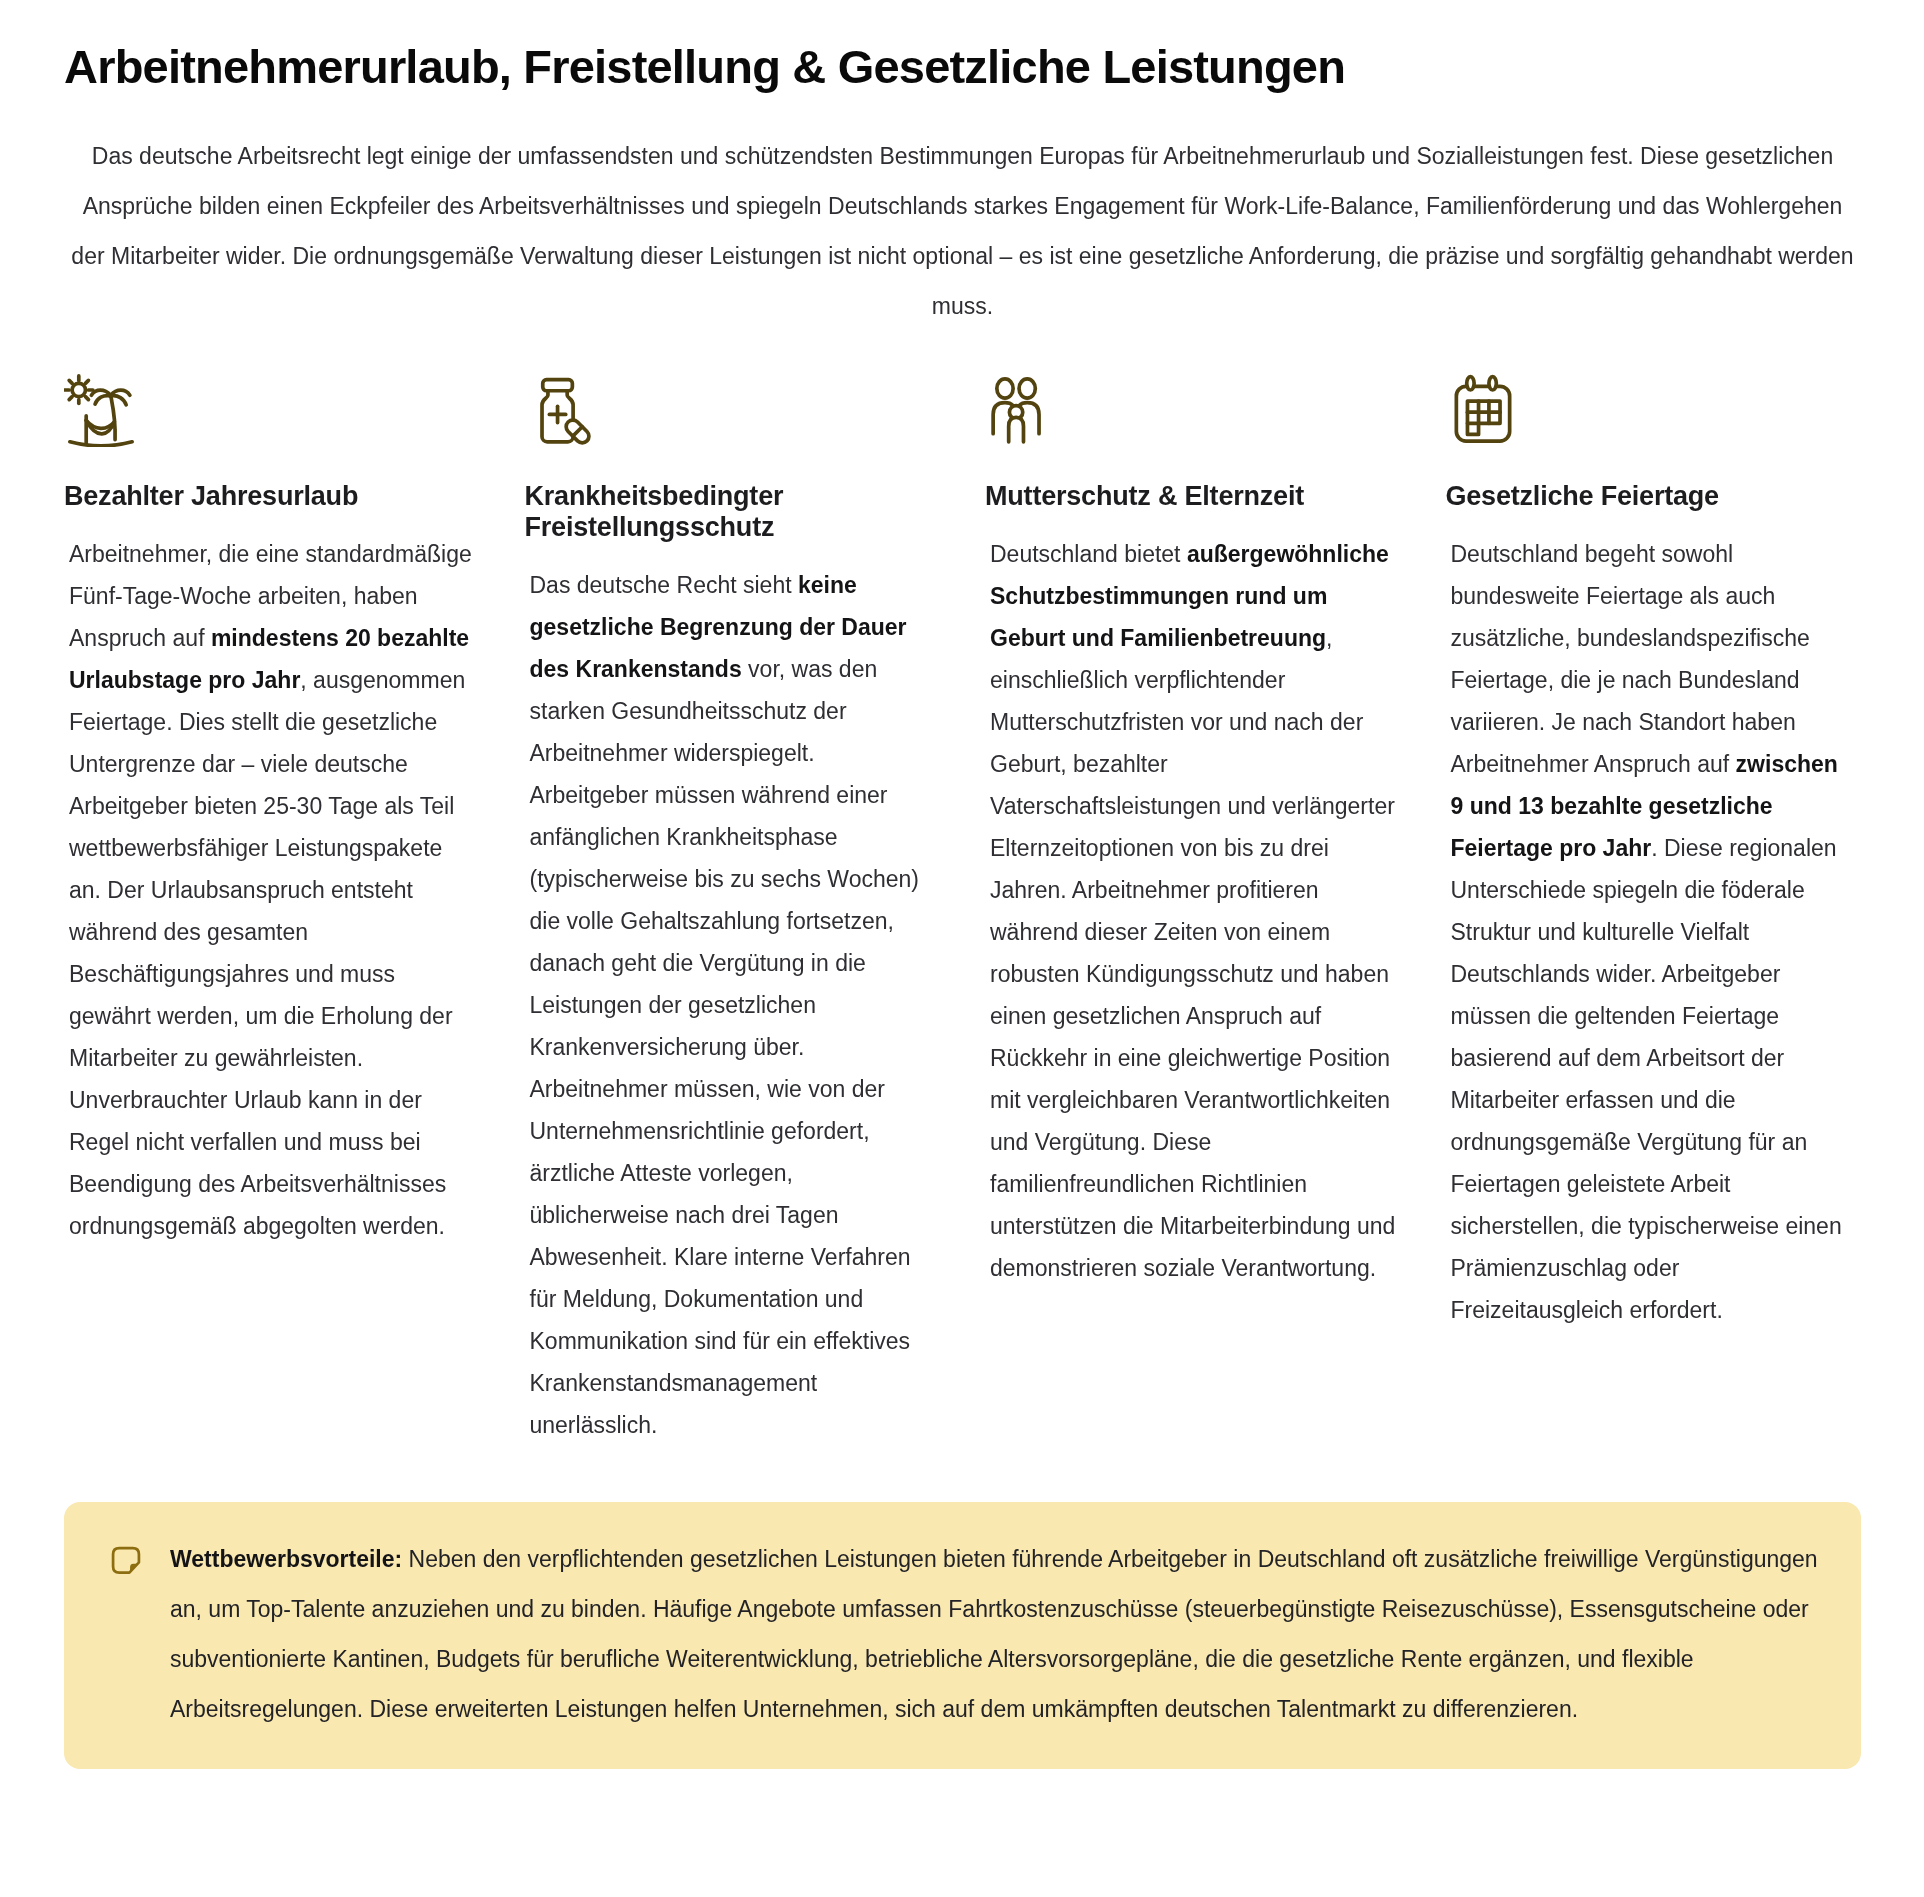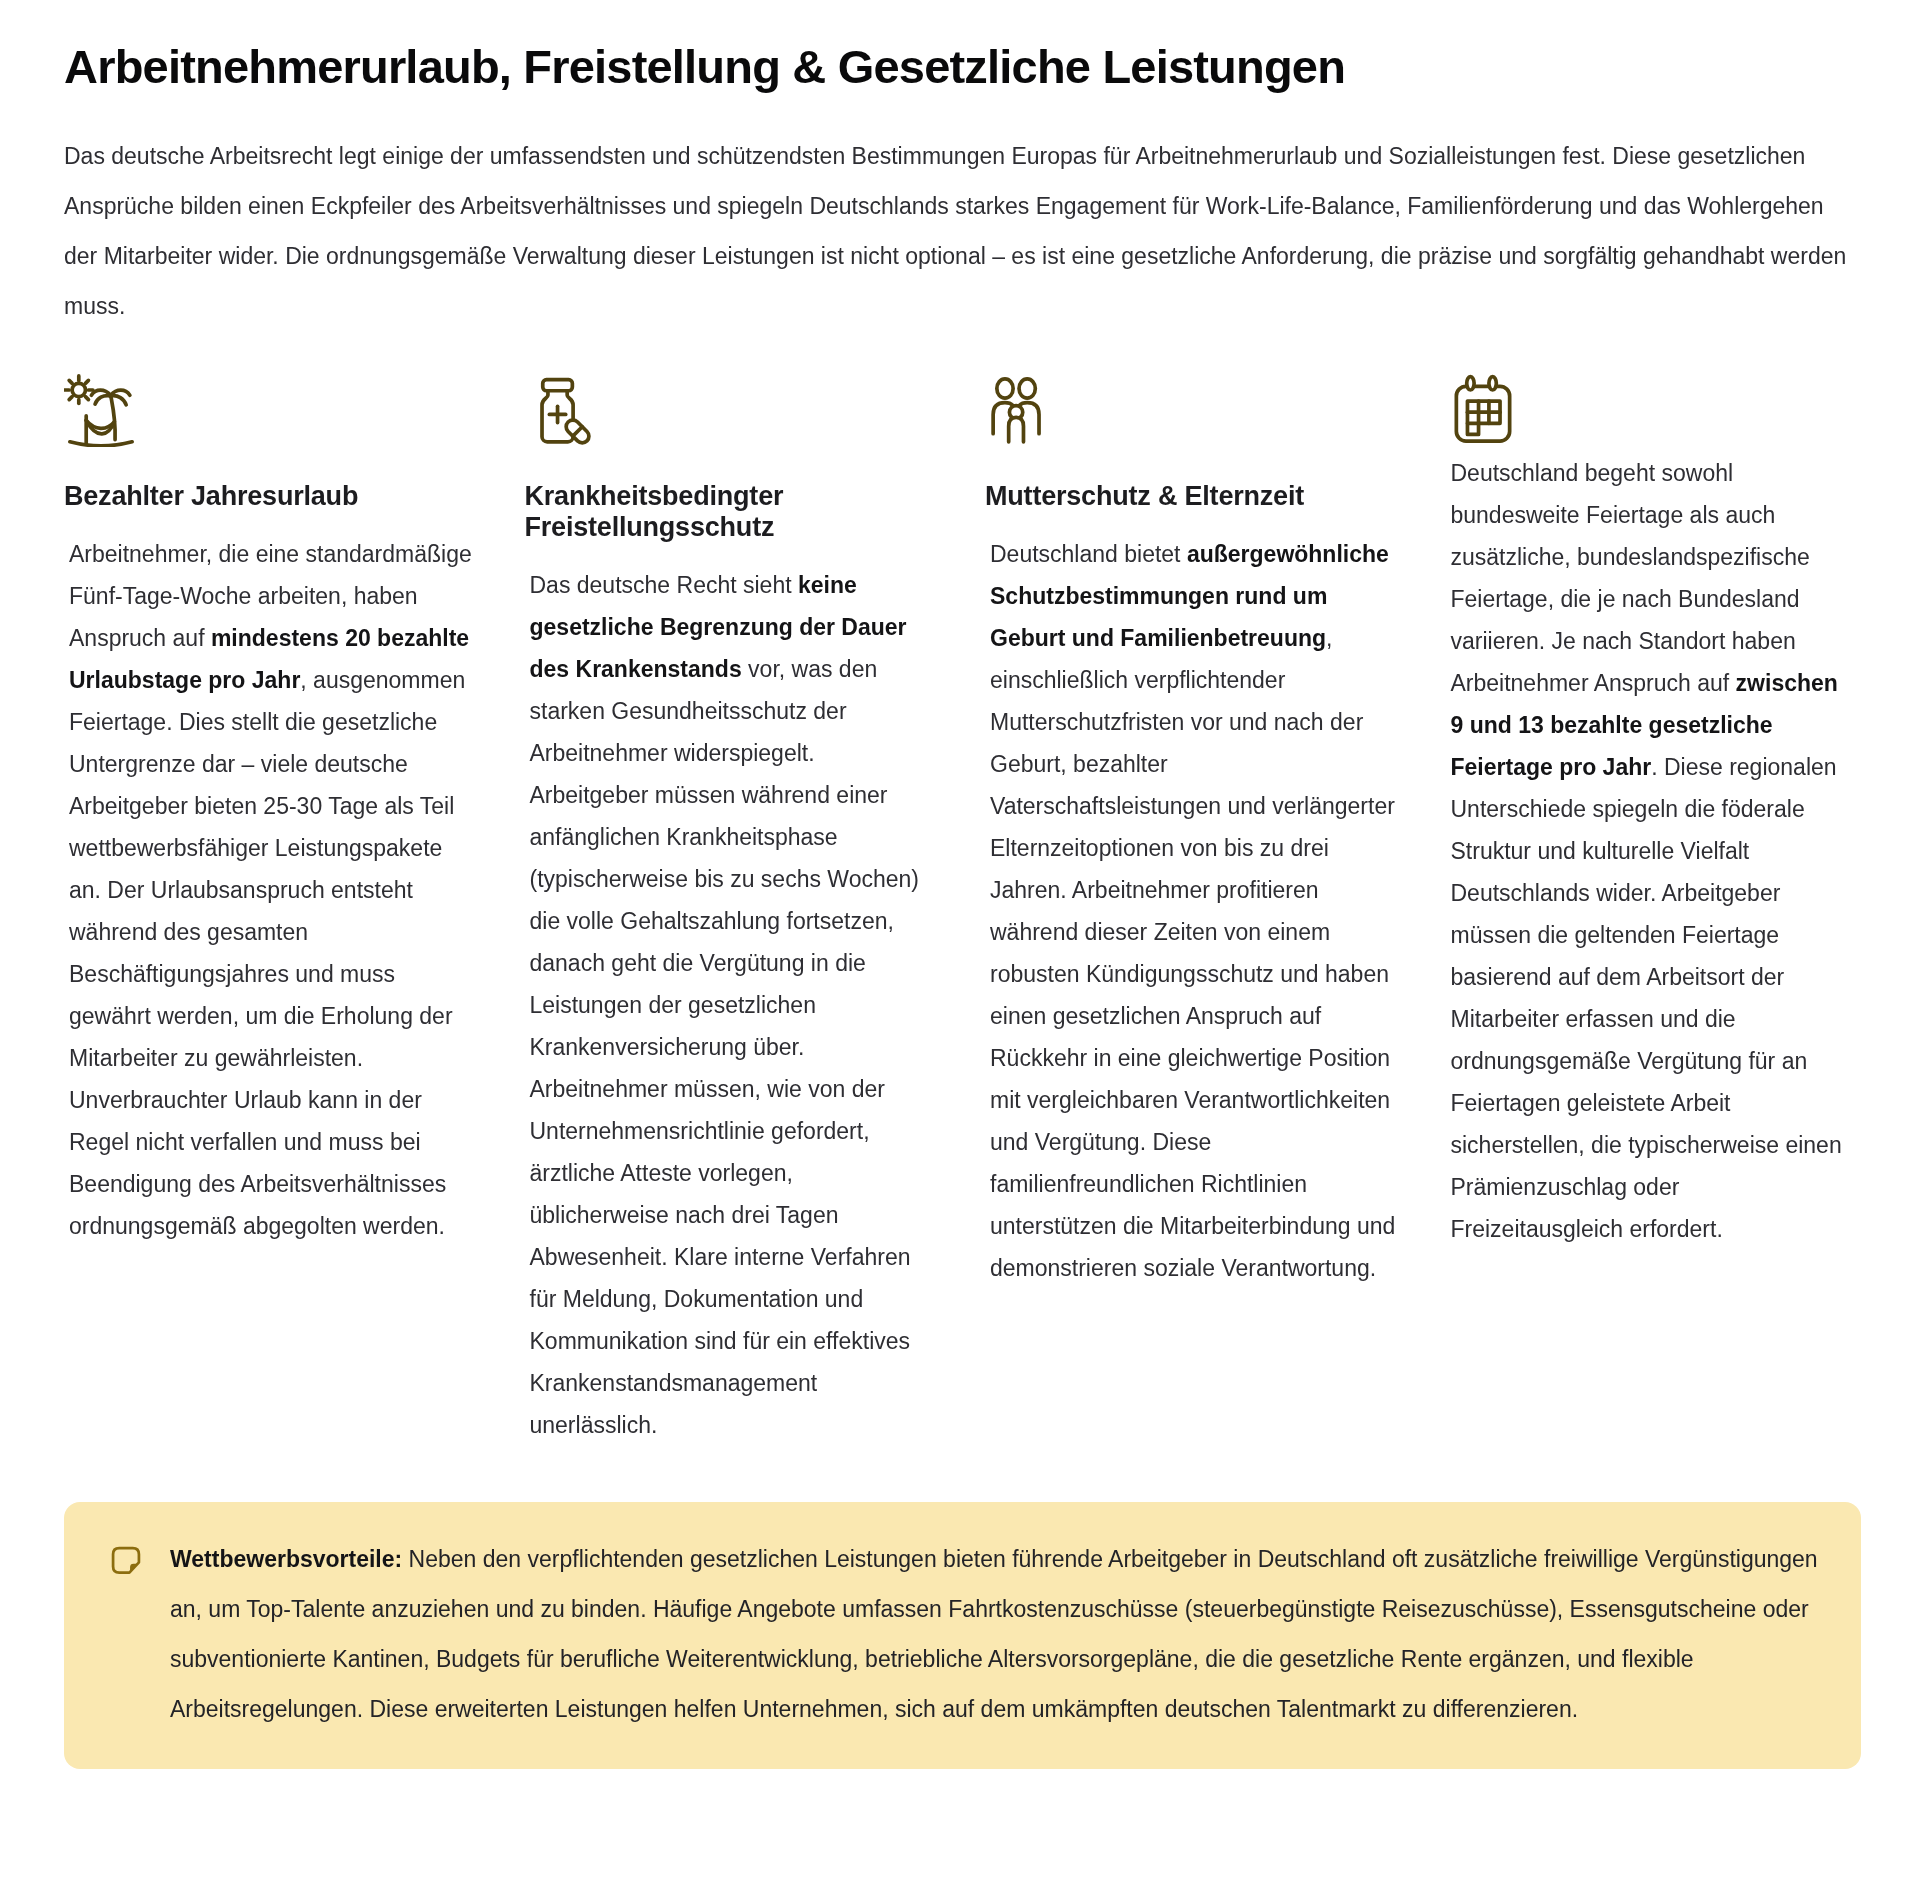--- a/index.html
+++ b/index.html
@@ -17,21 +17,21 @@
     width:1925px;height:1898px;overflow:hidden;background:#ffffff;
     font-family:"Liberation Sans",sans-serif;
     -webkit-font-smoothing:antialiased;
   }
   .page{padding:40px 64px 0 64px;}
   .page-title{
     font-size:47px;line-height:1.15;font-weight:800;color:var(--title-text);
     letter-spacing:-0.8px;margin:0 0 37px 0;
   }
   .intro{
-    font-size:23px;line-height:50px;color:var(--body-text);margin:0;
+    font-size:23px;line-height:50px;color:var(--body-text);margin:0;text-align:center;
   }
   .grid{
     display:grid;grid-template-columns:1fr 1fr 1fr 1fr;column-gap:45px;row-gap:50px;
     margin-top:42px;
   }
   .section-icon{color:var(--section-icon);display:block;}
   .section-icon svg{width:74px;height:74px;display:block;}
   .section-heading{
     font-size:27px;font-weight:700;color:var(--heading-text);
     margin:34px 0 21px 0;letter-spacing:-0.2px;
@@ -126,20 +126,21 @@
           <rect x="14" y="18" width="72" height="74" rx="13"></rect>
           <ellipse cx="33" cy="14" rx="5" ry="9" fill="#ffffff"></ellipse>
           <ellipse cx="63" cy="14" rx="5" ry="9" fill="#ffffff"></ellipse>
           <path d="M29,38 h44 v30 h-44 z"></path>
           <line x1="44" y1="38" x2="44" y2="68"></line>
           <line x1="58" y1="38" x2="58" y2="68"></line>
           <line x1="29" y1="53" x2="73" y2="53"></line>
           <path d="M29,68 v15 h15 v-15"></path>
         </svg>
       </span>
+      <h2 class="section-heading">Gesetzliche Feiertage</h2>
       <p class="section-body"><span>Deutschland begeht sowohl bundesweite Feiertage als auch zusätzliche, bundeslandspezifische Feiertage, die je nach Bundesland variieren. Je nach Standort haben Arbeitnehmer Anspruch auf </span><strong>zwischen 9 und 13 bezahlte gesetzliche Feiertage pro Jahr</strong><span>. Diese regionalen Unterschiede spiegeln die föderale Struktur und kulturelle Vielfalt Deutschlands wider. Arbeitgeber müssen die geltenden Feiertage basierend auf dem Arbeitsort der Mitarbeiter erfassen und die ordnungsgemäße Vergütung für an Feiertagen geleistete Arbeit sicherstellen, die typischerweise einen Prämienzuschlag oder Freizeitausgleich erfordert.</span></p>
     </section>
 
   </div>
 
   <aside class="callout">
     <span class="callout-note-icon">
       <svg viewBox="0 0 100 100" fill="none" stroke="currentColor" stroke-width="8" stroke-linecap="round" stroke-linejoin="round">
         <path d="M30,12 H70 Q88,12 88,30 V54 L60,84 H30 Q12,84 12,66 V30 Q12,12 30,12 Z"></path>
         <path d="M84,58 L62,80 V68 Q62,58 72,58 Z" fill="currentColor" stroke="none"></path>

